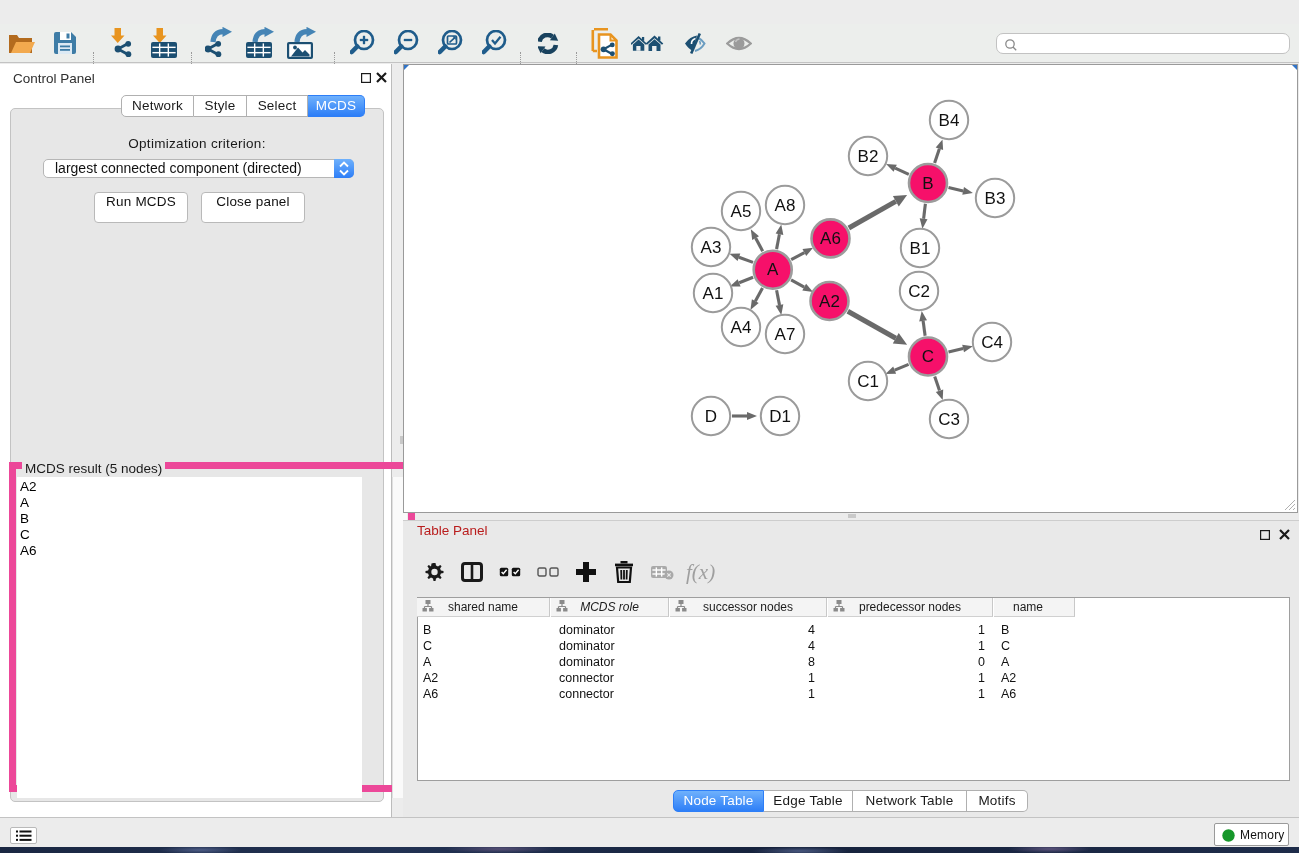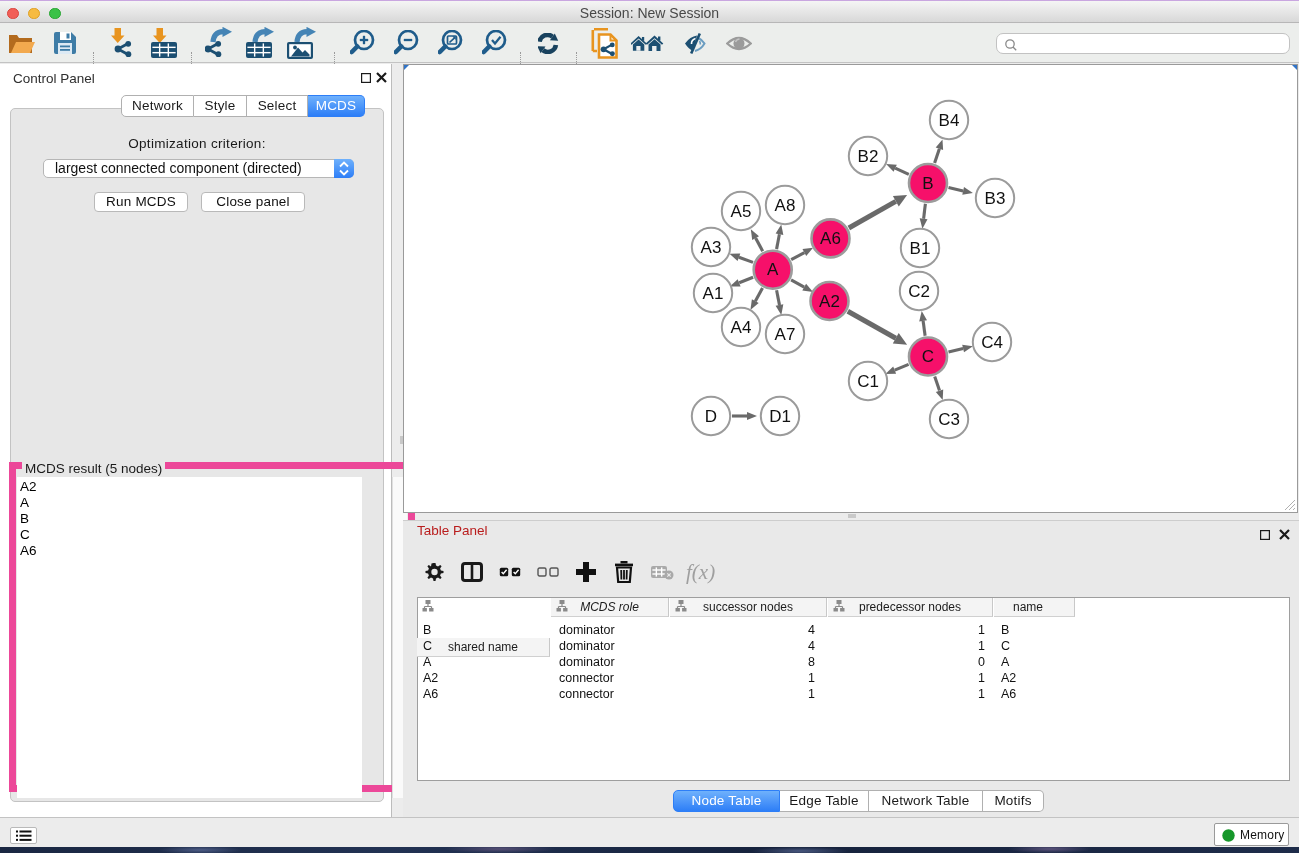--- a/index.html
+++ b/index.html
@@ -14,46 +14,40 @@
 #cp .hdr { position:absolute; left:13px; top:7px; font-size:13.5px; color:#2f2f2f; }
 #cpsub { position:absolute; left:10px; top:44px; width:374px; height:694px; background:#e7e7e7; border:1px solid #c3c3c3; border-radius:5px; }
 .tabs { position:absolute; display:flex; font-size:13.5px; letter-spacing:0.2px; color:#1a1a1a; }
 .tab { background:#fff; border:1px solid #b0b0b0; border-left:none; text-align:center; line-height:20px; height:22px; }
 .tab.first { border-left:1px solid #b0b0b0; border-radius:5px 0 0 5px; }
 .tab.last { border-radius:0 5px 5px 0; }
 .tab.sel { background:linear-gradient(#6fb1fc,#2d7ef7); color:#fff; border-color:#2d7ef7; }
 #optlabel { position:absolute; left:0; top:72px; width:374px; text-align:center; font-size:13.5px; letter-spacing:0.3px; color:#1a1a1a; }
 #dropdown { position:absolute; left:43px; top:95px; width:311px; height:19px; background:#fff; border:1px solid #b6b6b6; border-radius:5px; font-size:14px; line-height:17.5px; padding-left:11px; color:#111; }
 #dropdown .step { position:absolute; right:-1px; top:-1px; width:20px; height:19px; border-radius:0 5px 5px 0; background:linear-gradient(#6fb1fc,#2d7ef7); }
-.btn { position:absolute; height:20px; background:#fff; border:1px solid #b9b9b9; border-radius:4px; font-size:13.5px; letter-spacing:0.2px; text-align:center; line-height:17px; color:#111; }
+.btn { position:absolute; height:31px; background:#fff; border:1px solid #b9b9b9; border-radius:4px; font-size:13.5px; letter-spacing:0.2px; text-align:center; line-height:17px; color:#111; }
 #fieldset { position:absolute; left:9px; top:398px; width:406px; height:330px; border:7px solid #ec4899; }
 #fieldset .legend { position:absolute; left:6px; top:-8px; background:#e7e7e7; padding:0 3px; font-size:13.5px; color:#1a1a1a; }
 #mlist { position:absolute; left:1px; top:8px; width:345px; height:321px; background:#fff; font-size:13.5px; }
 #mlist { padding-top:2px; } #mlist div { padding-left:3px; height:16px; line-height:16px; }
 #msb { position:absolute; right:1px; top:8px; width:15px; height:321px; background:#fafafa; border-left:1px solid #e0e0e0; }
 #netwin { position:absolute; left:403px; top:64px; width:895px; height:449px; background:#fff; border:1px solid #9a9a9a; }
 #ntitle { position:absolute; left:0; top:0; width:100%; height:22px; background:linear-gradient(#f2f2f2,#cfcfcf); border-bottom:1px solid #ababab; }
 #ntitle .t { position:absolute; width:100%; text-align:center; top:3.5px; font-size:14px; color:#333; }
 #tp { position:absolute; left:403px; top:520px; width:896px; height:297px; background:#e9e9e9; border-top:1px solid #cdcdcd; }
 #tp .hdr { position:absolute; left:14px; top:2px; font-size:13.5px; color:#b91c1c; }
 #twhite { position:absolute; left:417px; top:597px; width:873px; height:184px; background:#fff; border:1px solid #9e9e9e; }
 .thcell { position:absolute; top:598px; height:19px; background:#f4f4f4; border-right:1px solid #c8c8c8; border-bottom:1px solid #d0d0d0; font-size:12px; color:#1c1c1c; text-align:center; line-height:19px; }
 .trow { position:absolute; font-size:12.5px; color:#111; height:16px; line-height:16px; }
 #statusbar { position:absolute; left:0; top:817px; width:1299px; height:31px; background:#ececec; border-top:1px solid #c3c3c3; }
 #desk { position:absolute; left:0; top:847px; width:1299px; height:6px; background:radial-gradient(ellipse 60px 6px at 200px 3px,#4d5c85 0%,transparent 70%),radial-gradient(ellipse 80px 6px at 500px 2px,#564f75 0%,transparent 70%),radial-gradient(ellipse 70px 6px at 800px 4px,#49587f 0%,transparent 70%),radial-gradient(ellipse 60px 6px at 1050px 2px,#5a527a 0%,transparent 70%),linear-gradient(90deg,#1a2742,#223253 30%,#16223c 60%,#1e2c4a); }
 .winbtn { position:absolute; font-size:12px; color:#1a1a1a; }
 </style></head>
 <body>
 <div id="app">
-<div id="titlebar">
-  <div class="tl" style="left:7px;background:#f25e57;border:0.5px solid #d9453e"></div>
-  <div class="tl" style="left:28px;background:#f6bb42;border:0.5px solid #dfa023"></div>
-  <div class="tl" style="left:49px;background:#3bc248;border:0.5px solid #28a532"></div>
-  <div class="t">Session: New Session</div>
-</div>
 <div id="toolbar">
       <div class="vsep" style="left:93px"></div>
       <div class="vsep" style="left:191px"></div>
       <div class="vsep" style="left:334px"></div>
       <div class="vsep" style="left:520px"></div>
       <div class="vsep" style="left:576px"></div>
     </div>
 <svg style="position:absolute;left:7px;top:29px" width="28" height="28" viewBox="0 0 28 28">
       <path d="M2 6 L10 6 L12 9 L25 9 L25 24 L2 24 Z" fill="#b36b1e"></path>
       <path d="M4 24 L9 13 L28 13 L23 24 Z" fill="#f2a94e"></path>
@@ -385,21 +379,21 @@
       <rect x="0" y="3" width="16" height="12" rx="2" fill="#a9a9a9"></rect>
       <rect x="1.4" y="6.3" width="13.2" height="1.4" fill="#fff"></rect>
       <rect x="1.4" y="10.3" width="13.2" height="1.4" fill="#fff"></rect>
       <rect x="4.633333333333333" y="4.4" width="1.4" height="9.2" fill="#fff"></rect>
       <rect x="9.966666666666667" y="4.4" width="1.4" height="9.2" fill="#fff"></rect>
       <circle cx="18" cy="12" r="4.5" fill="#a9a9a9"></circle>
       <path d="M16.3 10.3 L19.7 13.7 M19.7 10.3 L16.3 13.7" stroke="#e9e9e9" stroke-width="1.2"></path>
     </svg>
     <div style="position:absolute;left:686px;top:560px;font-family:'Liberation Serif',serif;font-style:italic;font-size:21px;color:#9f9f9f;">f(x)</div>
 <div id="twhite"></div>
-<div class="thcell" style="left:417px;width:133px;margin-top:40px;">shared name</div>
+<div class="thcell" style="left:417px;width:133px;">shared name</div>
     <svg style="position:absolute;left:422px;top:600px" width="12" height="12" viewBox="0 0 12 12">
       <rect x="3.5" y="0" width="5" height="4" fill="#8a8a8a"></rect>
       <path d="M6 4 L6 6.5 M2.5 6.5 L9.5 6.5 M2.5 6.5 L2.5 8 M9.5 6.5 L9.5 8" stroke="#8a8a8a" stroke-width="1.2" fill="none"></path>
       <rect x="0.5" y="8" width="4.4" height="3.5" fill="#8a8a8a"></rect>
       <rect x="7.1" y="8" width="4.4" height="3.5" fill="#8a8a8a"></rect>
     </svg>
     <div class="thcell" style="left:551px;width:118px;font-style:italic;">MCDS role</div>
     <svg style="position:absolute;left:556px;top:600px" width="12" height="12" viewBox="0 0 12 12">
       <rect x="3.5" y="0" width="5" height="4" fill="#8a8a8a"></rect>
       <path d="M6 4 L6 6.5 M2.5 6.5 L9.5 6.5 M2.5 6.5 L2.5 8 M9.5 6.5 L9.5 8" stroke="#8a8a8a" stroke-width="1.2" fill="none"></path>
@@ -440,21 +434,21 @@
     <div class="trow" style="top:670px;left:559px;">connector</div>
     <div class="trow" style="top:670px;left:770px;width:45px;text-align:right;">1</div>
     <div class="trow" style="top:670px;left:940px;width:45px;text-align:right;">1</div>
     <div class="trow" style="top:670px;left:1001px;">A2</div>
     <div class="trow" style="top:686px;left:423px;">A6</div>
     <div class="trow" style="top:686px;left:559px;">connector</div>
     <div class="trow" style="top:686px;left:770px;width:45px;text-align:right;">1</div>
     <div class="trow" style="top:686px;left:940px;width:45px;text-align:right;">1</div>
     <div class="trow" style="top:686px;left:1001px;">A6</div>
 <div class="tabs" style="left:673px;top:790px;">
-  <div class="tab first sel" style="width:107px;">Node Table</div>
+  <div class="tab first sel" style="width:91px;">Node Table</div>
   <div class="tab" style="width:89px;">Edge Table</div>
   <div class="tab" style="width:114px;">Network Table</div>
   <div class="tab last" style="width:61px;">Motifs</div>
 </div>
 
 <div id="statusbar">
   <div class="btn" style="left:10px;top:9px;width:27px;height:17px;border-radius:2px;"><svg width="16" height="12" viewBox="0 0 16 12" style="margin-top:2px">
           <g fill="#111">
             <rect x="0" y="0.5" width="2" height="2"></rect>
             <rect x="3.5" y="0.5" width="12" height="2"></rect>

